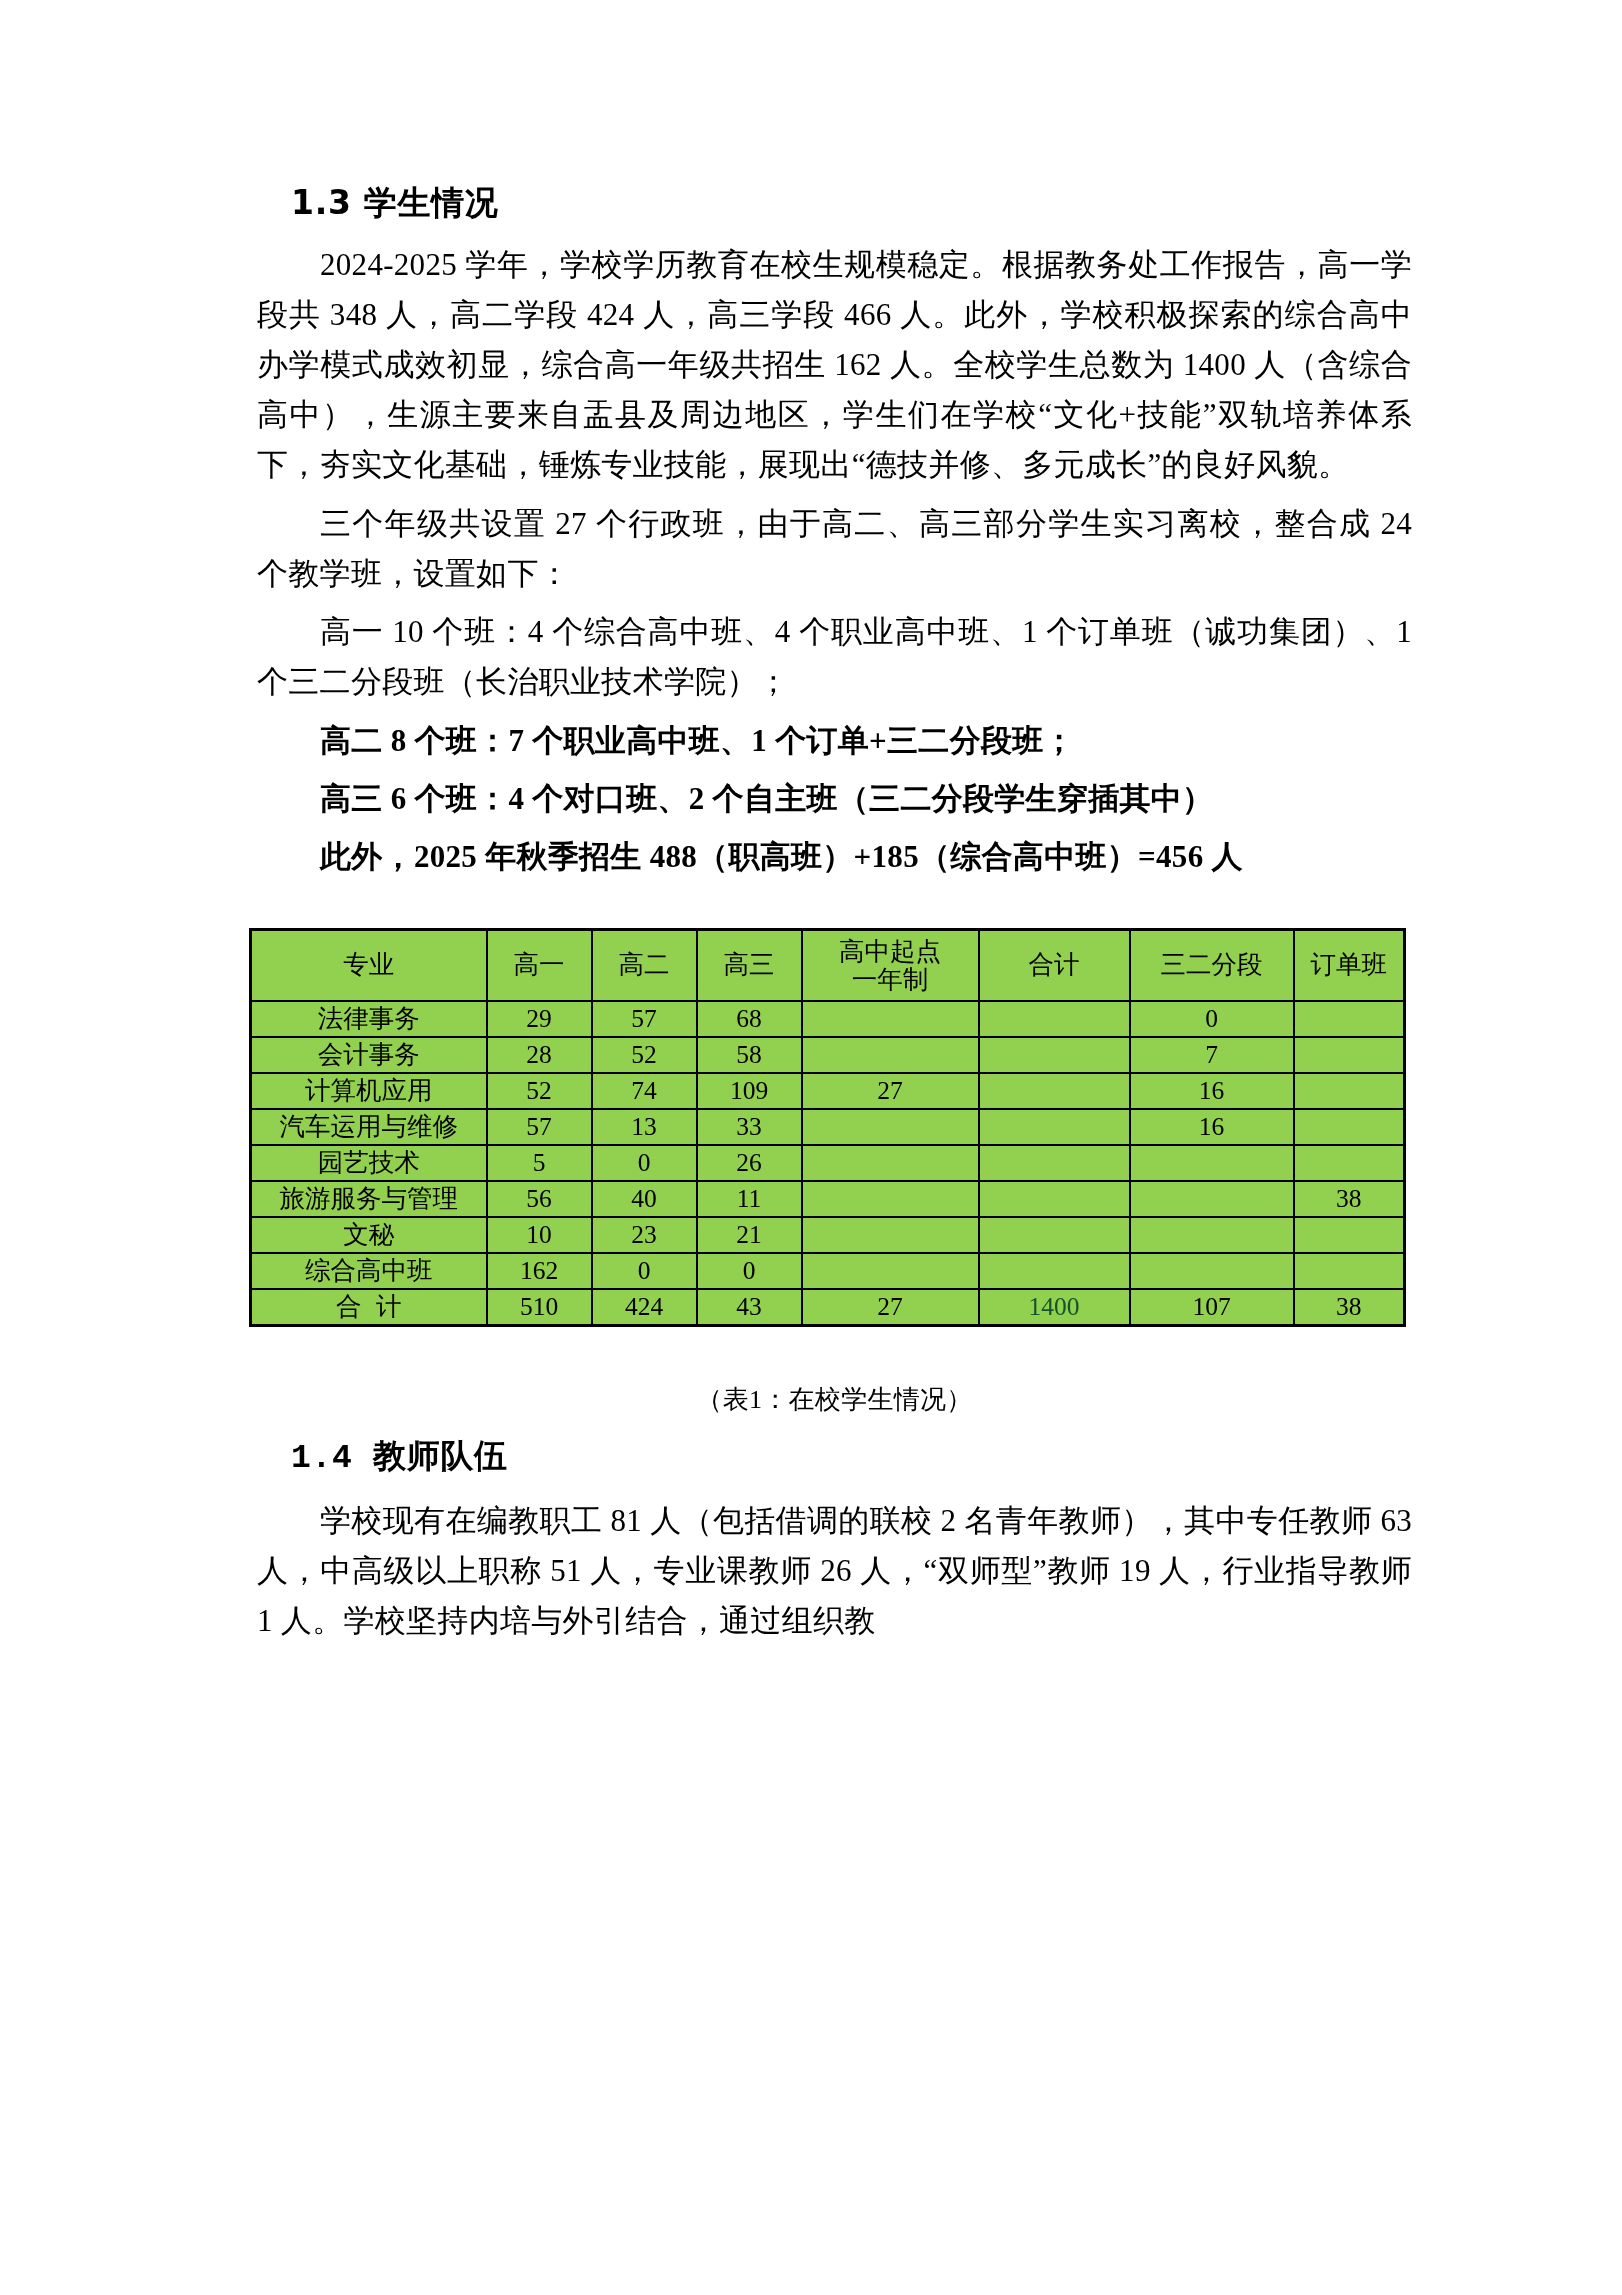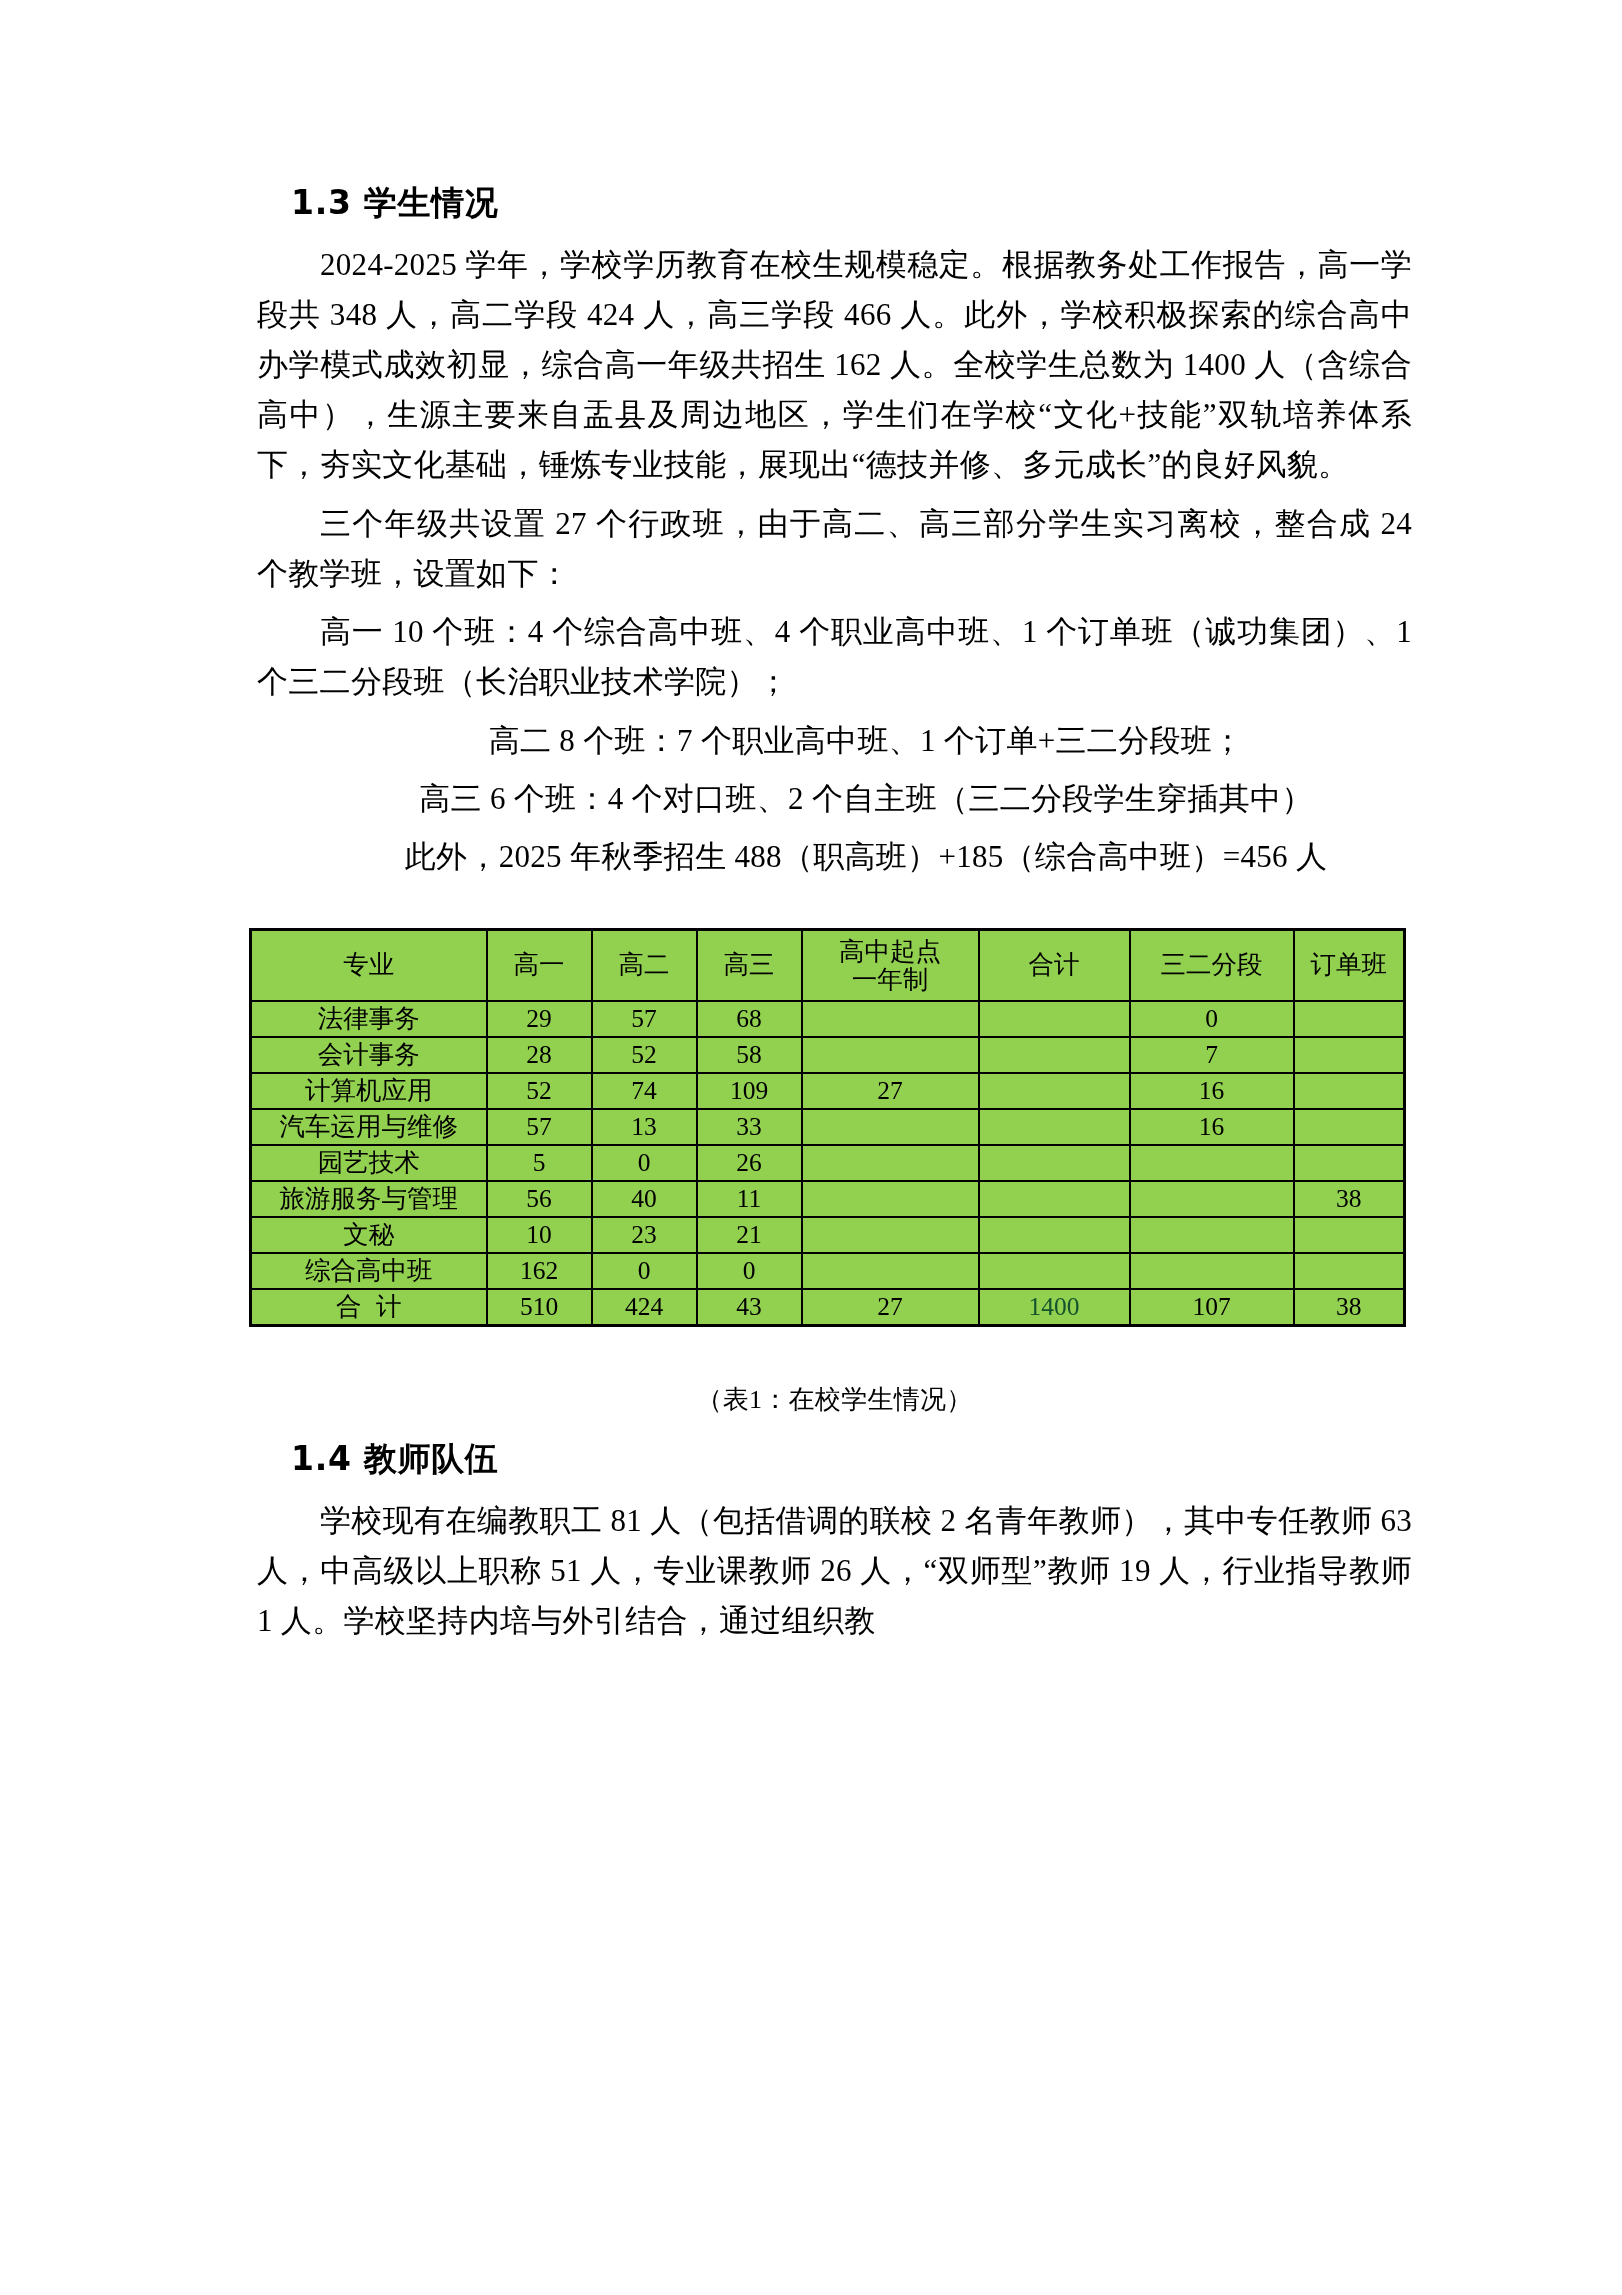--- a/index.html
+++ b/index.html
@@ -30,34 +30,36 @@
     font-weight: bold;
     font-size: 33px;
     line-height: 1.2;
     margin: 0 0 17px 0;
     padding: 0;
     text-indent: 42px;
     letter-spacing: 0.7px;
   }
   h2.section-heading.spaced-top {
     margin-top: 22px;
+    font-family: Liberation Mono, monospace;
   }
 
   p.body-text {
     font-size: 31px;
     line-height: 1.62;
     margin: 8px;
     padding: 0;
     text-indent: 63px;
     text-align: justify;
     text-justify: inter-ideograph;
     letter-spacing: 0.3px;
   }
   p.body-text.nowrap-line {
-    text-align: center;
+    text-align: left;
+    font-weight: bold;
   }
 
   
   .table-wrap {
     margin-top: 46px;
     display: flex;
     justify-content: flex-start;
   }
   table.stu-table {
     border-collapse: collapse;

